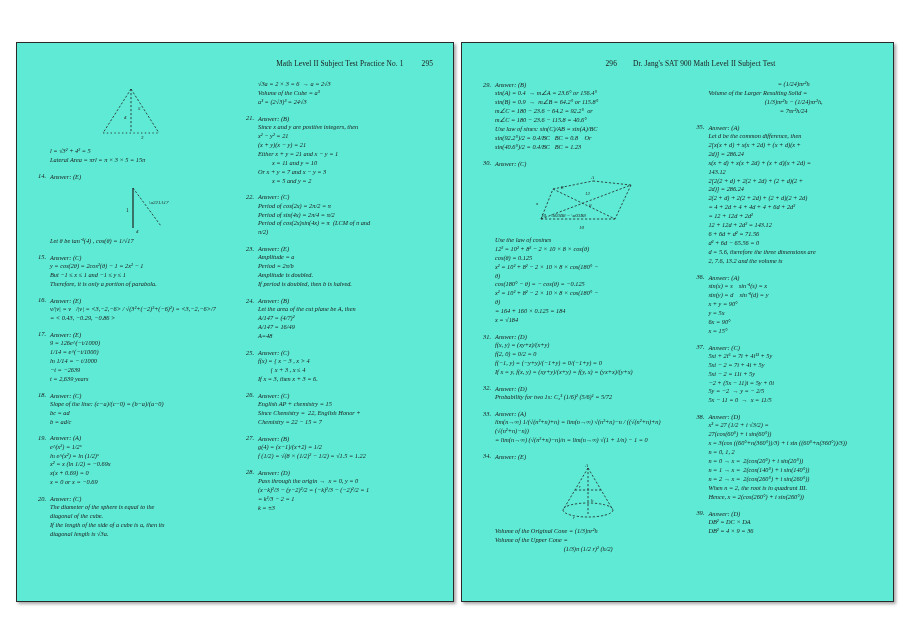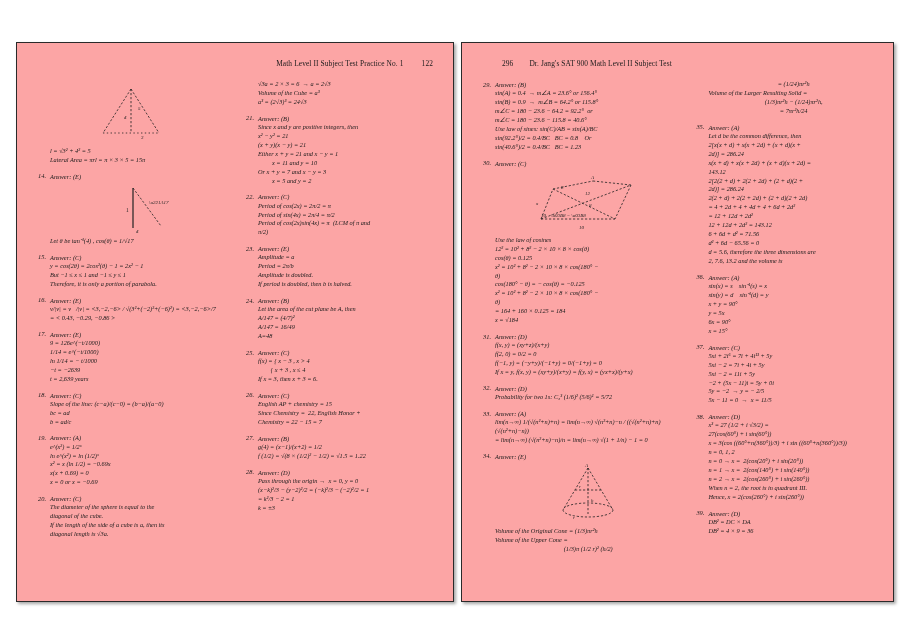--- a/index.html
+++ b/index.html
@@ -1,24 +1,24 @@
 <!DOCTYPE html>
 <html><head>
 <meta charset="utf-8">
 <style>
   html,body{margin:0;padding:0;background:#ffffff;}
   body{width:910px;height:644px;font-family:"Liberation Serif",serif;color:#1a1a1a;overflow:hidden;}
   .spread{position:relative;width:910px;height:644px;display:flex;justify-content:space-between;padding:0;box-sizing:border-box;}
-  .page{position:relative;background:#fca5a5;border:1px solid #2a2a2a;box-sizing:border-box;box-shadow:2px 2px 3px rgba(0,0,0,0.35);}
+  .page{position:relative;background:#5eead4;border:1px solid #2a2a2a;box-sizing:border-box;box-shadow:2px 2px 3px rgba(0,0,0,0.35);}
   .page-left{width:438px;height:560px;margin:42px 0 0 16px;}
   .page-right{width:433px;height:560px;margin:42px 16px 0 0;}
   .pg-inner{position:absolute;inset:0;padding:16px 14px 10px 14px;box-sizing:border-box;}
   .runhead{font-size:7.4px;letter-spacing:.015em;white-space:nowrap;display:flex;align-items:baseline;}
   .runhead.r-left{justify-content:flex-end;padding-right:6px;gap:18px;}
-  .runhead.r-right{justify-content:flex-start;padding-left:26px;gap:16px;}
+  .runhead.r-right{justify-content:center;padding-left:26px;gap:16px;}
   .runhead .t{font-family:"Liberation Serif",serif;}
   .runhead .pn{font-family:"Liberation Serif",serif;}
   .cols{display:flex;gap:8px;margin-top:12px;}
   .col{width:50%;box-sizing:border-box;}
   .col.narrow{width:48%;}
   .col.wide{width:52%;}
   .item{display:flex;gap:4px;margin-bottom:7px;page-break-inside:avoid;}
   .num{width:15px;flex:0 0 15px;text-align:right;font-size:6.4px;font-style:italic;padding-top:.5px;}
   .body{flex:1 1 auto;min-width:0;}
   .ln{font-size:6.3px;font-style:italic;line-height:1.42;white-space:pre-wrap;word-break:break-word;}
@@ -32,21 +32,21 @@
 </head>
 <body>
 
 <div class="spread">
 
   <div class="page page-left">
     <div class="pg-inner">
 
       <div class="runhead r-left">
         <span class="t">Math Level II Subject Test Practice No. 1</span>
-        <span class="pn">122</span>
+        <span class="pn">295</span>
       </div>
 
       <div class="cols">
 
         <div class="col">
 
           <div class="fig">
             <svg width="92" height="56" viewBox="0 0 92 56">
               <g stroke="#222" fill="none" stroke-width="0.8" stroke-dasharray="2.2 1.8">
                 <path d="M46 6 L18 50"></path>

